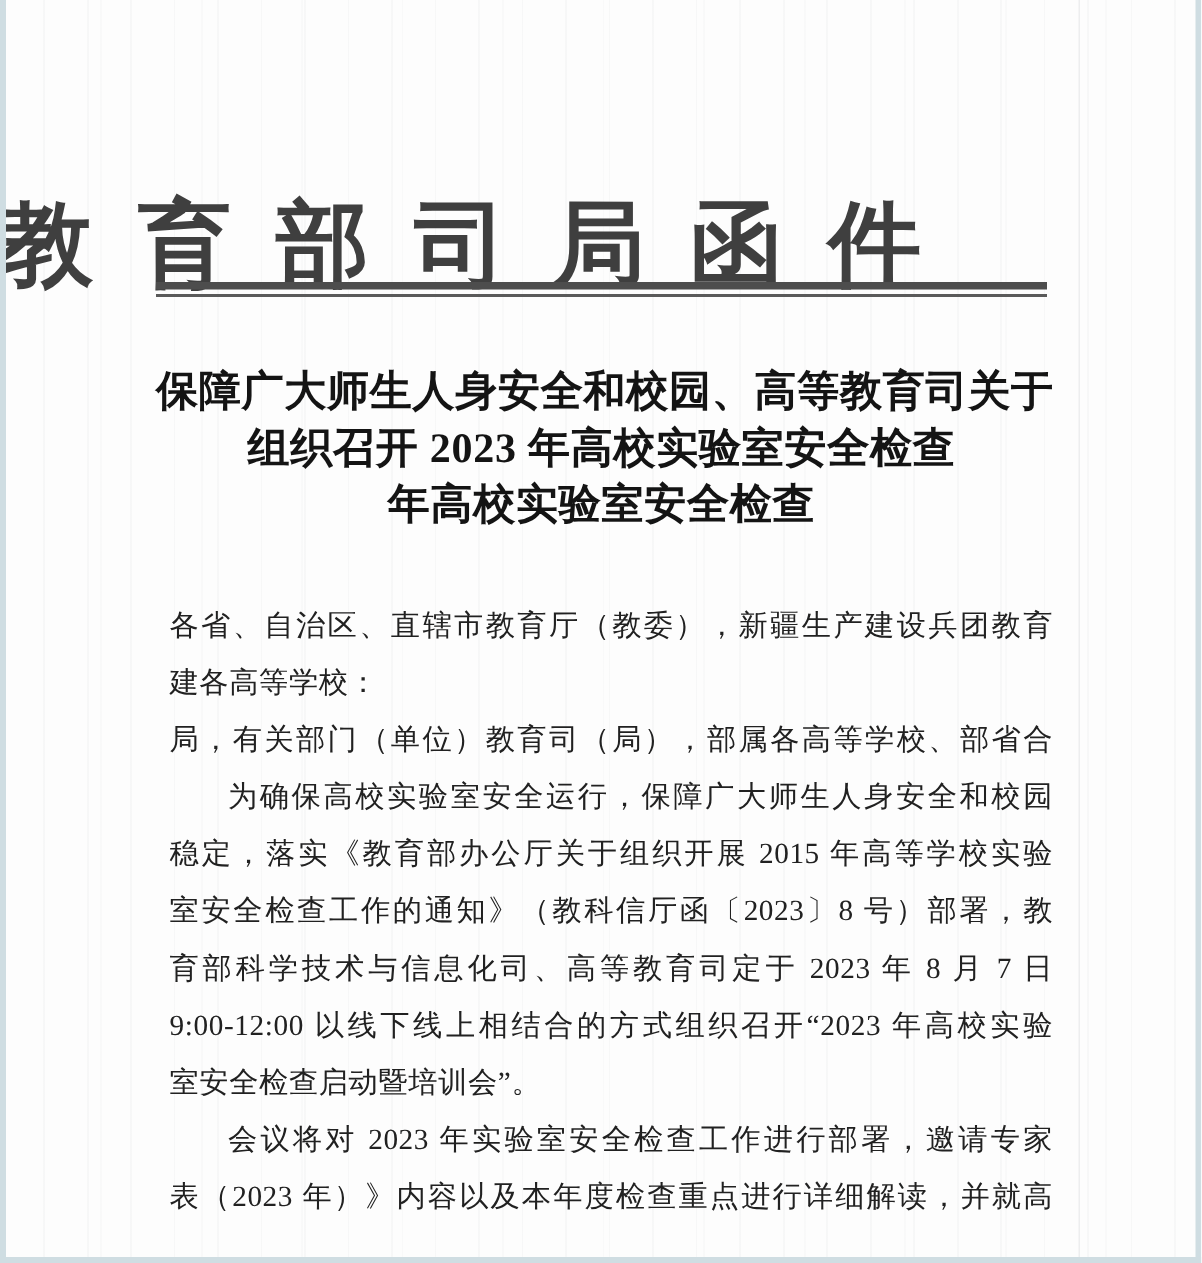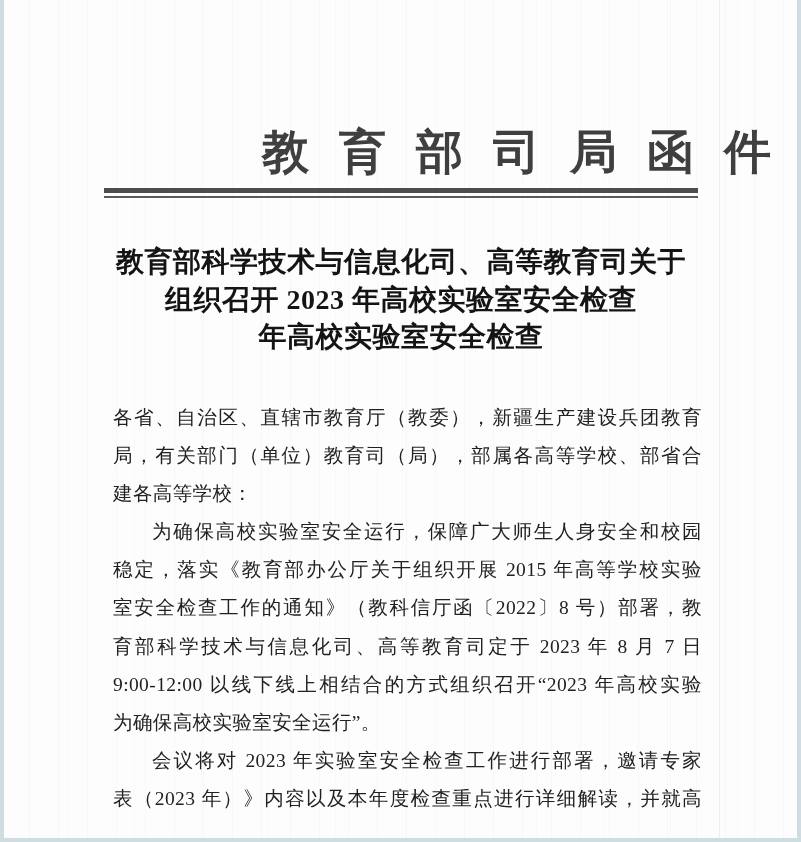--- a/index.html
+++ b/index.html
@@ -24,22 +24,22 @@
   }
   
   .edge{position:absolute;background:#cfdde2;z-index:5;}
   .edge-left{left:0;top:0;width:4px;height:842px;}
   .edge-right{right:0;top:0;width:4px;height:842px;}
   .edge-bottom{left:0;bottom:0;width:801px;height:4px;}
 
   .letterhead{
     position:absolute;top:121px;left:0;width:100%;
     box-sizing:border-box;
-    text-align:right;
-    font-size:47px;font-weight:600;
+    text-align:left;
+    font-size:62px;font-weight:600;
     letter-spacing:30px;
     color:#3f3f3f;
     white-space:nowrap;
   }
   .rule{position:absolute;left:104px;width:594px;}
   .rule-thick{top:188px;height:5px;background:#4d4d4d;}
   .rule-thin{top:196px;height:2px;background:#5a5a5a;}
 
   .doc-title{
     position:absolute;top:243px;left:104px;width:594px;
@@ -65,35 +65,35 @@
 <div class="page">
   <div class="streaks"></div>
   <div class="fold-line"></div>
 
   <div class="letterhead">教育部司局函件</div>
 
   <div class="rule rule-thick"></div>
   <div class="rule rule-thin"></div>
 
   <div class="doc-title" id="doc-title">
-      <div class="title-line">教育部科学技术与信息化司、高等教育司关于</div>
+      <div class="title-line">保障广大师生人身安全和校园、高等教育司关于</div>
       <div class="title-line">组织召开 2023 年高校实验室安全检查</div>
       <div class="title-line">年高校实验室安全检查</div>
     </div>
 
   <div class="doc-body" id="doc-body">
       <div class="body-line justify">各省、自治区、直辖市教育厅（教委），新疆生产建设兵团教育</div>
+      <div class="body-line plain">建各高等学校：</div>
       <div class="body-line justify">局，有关部门（单位）教育司（局），部属各高等学校、部省合</div>
-      <div class="body-line plain">建各高等学校：</div>
       <div class="body-line justify indent">为确保高校实验室安全运行，保障广大师生人身安全和校园</div>
       <div class="body-line justify">稳定，落实《教育部办公厅关于组织开展 2015 年高等学校实验</div>
-      <div class="body-line justify">室安全检查工作的通知》（教科信厅函〔2022〕8 号）部署，教</div>
+      <div class="body-line justify">室安全检查工作的通知》（教科信厅函〔2023〕8 号）部署，教</div>
       <div class="body-line justify">育部科学技术与信息化司、高等教育司定于 2023 年 8 月 7 日</div>
       <div class="body-line justify">9:00-12:00 以线下线上相结合的方式组织召开“2023 年高校实验</div>
-      <div class="body-line plain">为确保高校实验室安全运行”。</div>
+      <div class="body-line plain">室安全检查启动暨培训会”。</div>
       <div class="body-line justify indent">会议将对 2023 年实验室安全检查工作进行部署，邀请专家</div>
       <div class="body-line justify">表（2023 年）》内容以及本年度检查重点进行详细解读，并就高</div>
     </div>
 
   <div class="edge edge-left"></div>
   <div class="edge edge-right"></div>
   <div class="edge edge-bottom"></div>
 </div>
 
 </body></html>

